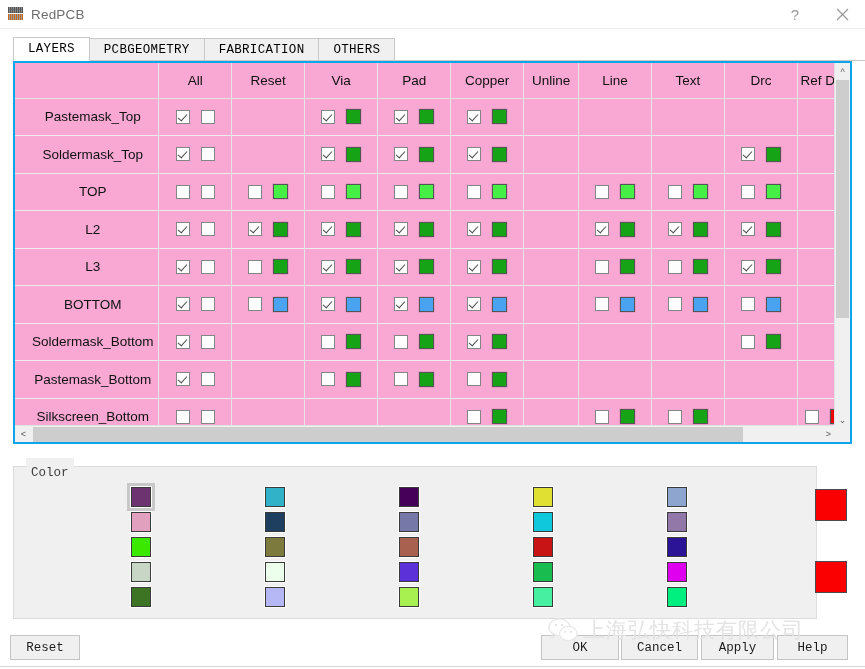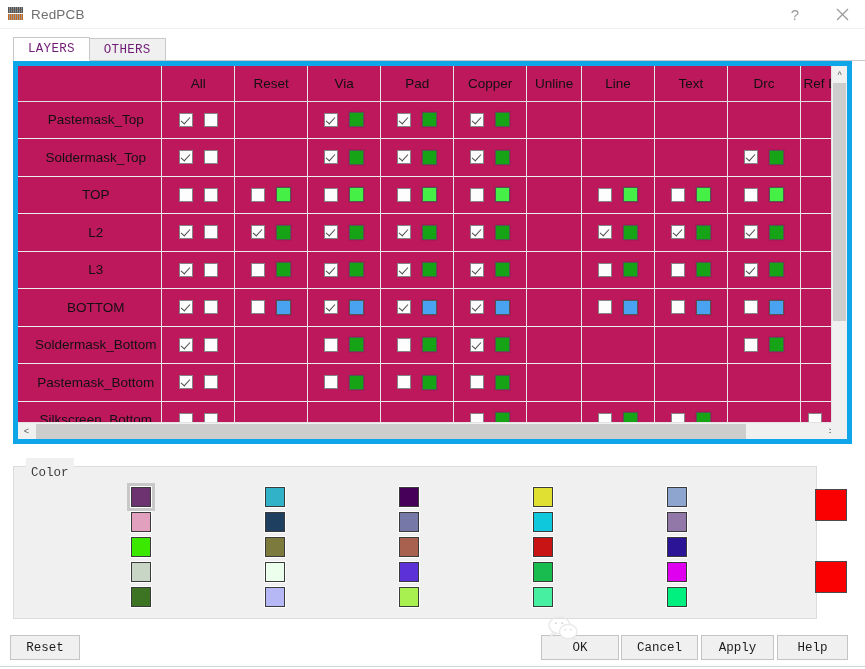--- a/index.html
+++ b/index.html
@@ -69,42 +69,42 @@
     content: "";
     position: absolute; left: 0; right: 0; bottom: 0;
     height: 1px; background: #c8c8c8;
   }
   .tab {
     height: 23px;
     padding: 8px 14px;
     display: flex; align-items: center;
     font-family: "Liberation Mono", monospace;
     font-size: 12.5px;
-    color: #701a75;
+    color: #000000;
     border: 1px solid #c8c8c8;
     background: #f0f0f0;
     margin-right: -1px;
     position: relative;
     z-index: 1;
     letter-spacing: .3px;
   }
   .tab.active {
     background: #ffffff;
     border-bottom-color: #ffffff;
     height: 24px;
     z-index: 3;
   }
 
   
   #table-panel {
     position: absolute;
     left: 13px; top: 61px;
     width: 839px; height: 383px;
-    border: 5px solid #0ea5e9;
-    background: #be185d;
+    border: 2px solid #0ea5e9;
+    background: #f9a8d4;
     overflow: hidden;
   }
   #grid-clip {
     position: absolute;
     left: 0; top: 0;
     width: 822px; height: 365px;
     overflow: hidden;
   }
   table#grid {
     border-collapse: collapse;
@@ -321,20 +321,22 @@
   <div class="win-btn" id="win-close">
     <svg width="13" height="13" viewBox="0 0 13 13">
       <line x1="1" y1="1" x2="12" y2="12" stroke="#9a9a9a" stroke-width="1.2"></line>
       <line x1="12" y1="1" x2="1" y2="12" stroke="#9a9a9a" stroke-width="1.2"></line>
     </svg>
   </div>
 </div>
 
 <div id="tabstrip">
     <div class="tab active">LAYERS</div>
+    <div class="tab">PCBGEOMETRY</div>
+    <div class="tab">FABRICATION</div>
     <div class="tab">OTHERS</div>
   </div>
 
 <div id="table-panel">
   <div id="grid-clip">
     <table id="grid">
       <thead>
         <tr id="grid-head-row">
             <th class="c-name"></th>
             <th class="c-all">All</th>
@@ -807,20 +809,21 @@
   <svg id="wechat-icon" viewBox="0 0 34 26">
     <ellipse cx="13" cy="10" rx="12" ry="9.5" fill="none" stroke="#e8e8e8" stroke-width="1.4"></ellipse>
     <path d="M6 17 L3 22 L9 19 Z" fill="none" stroke="#e8e8e8" stroke-width="1.4"></path>
     <circle cx="9" cy="7.5" r="1.3" fill="#e0e0e0"></circle>
     <circle cx="16" cy="7.5" r="1.3" fill="#e0e0e0"></circle>
     <ellipse cx="23" cy="17" rx="10" ry="8" fill="#ffffff" stroke="#e8e8e8" stroke-width="1.4"></ellipse>
     <path d="M29 23 L32 27 L27 24.5 Z" fill="#ffffff" stroke="#e8e8e8" stroke-width="1.4"></path>
     <circle cx="19.5" cy="15" r="1.1" fill="#e0e0e0"></circle>
     <circle cx="26" cy="15" r="1.1" fill="#e0e0e0"></circle>
   </svg>
+  <span>上海弘快科技有限公司</span>
 </div>
 
 <div id="footer">
   <div class="btn" id="btn-reset">Reset</div>
   <div class="btn" id="btn-ok">OK</div>
   <div class="btn" id="btn-cancel">Cancel</div>
   <div class="btn" id="btn-apply">Apply</div>
   <div class="btn" id="btn-help">Help</div>
 </div>
 <div id="bottom-rule"></div>

